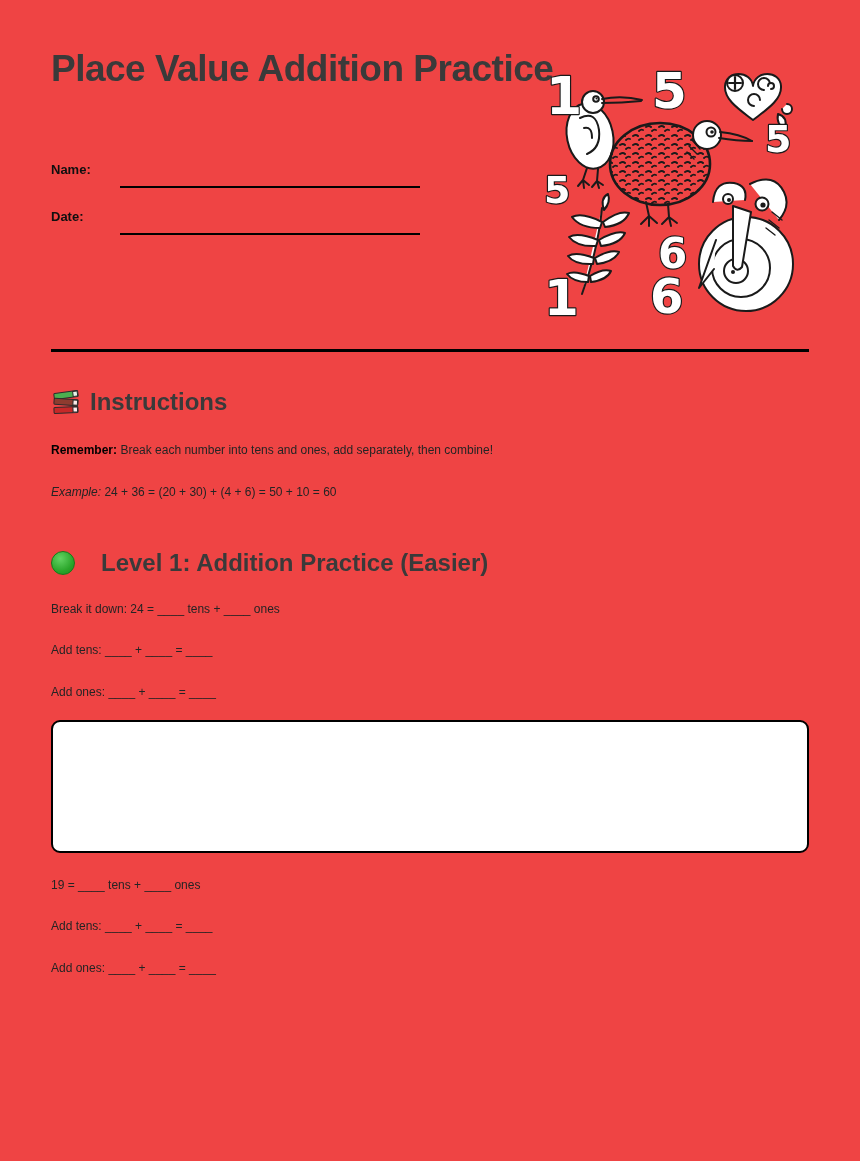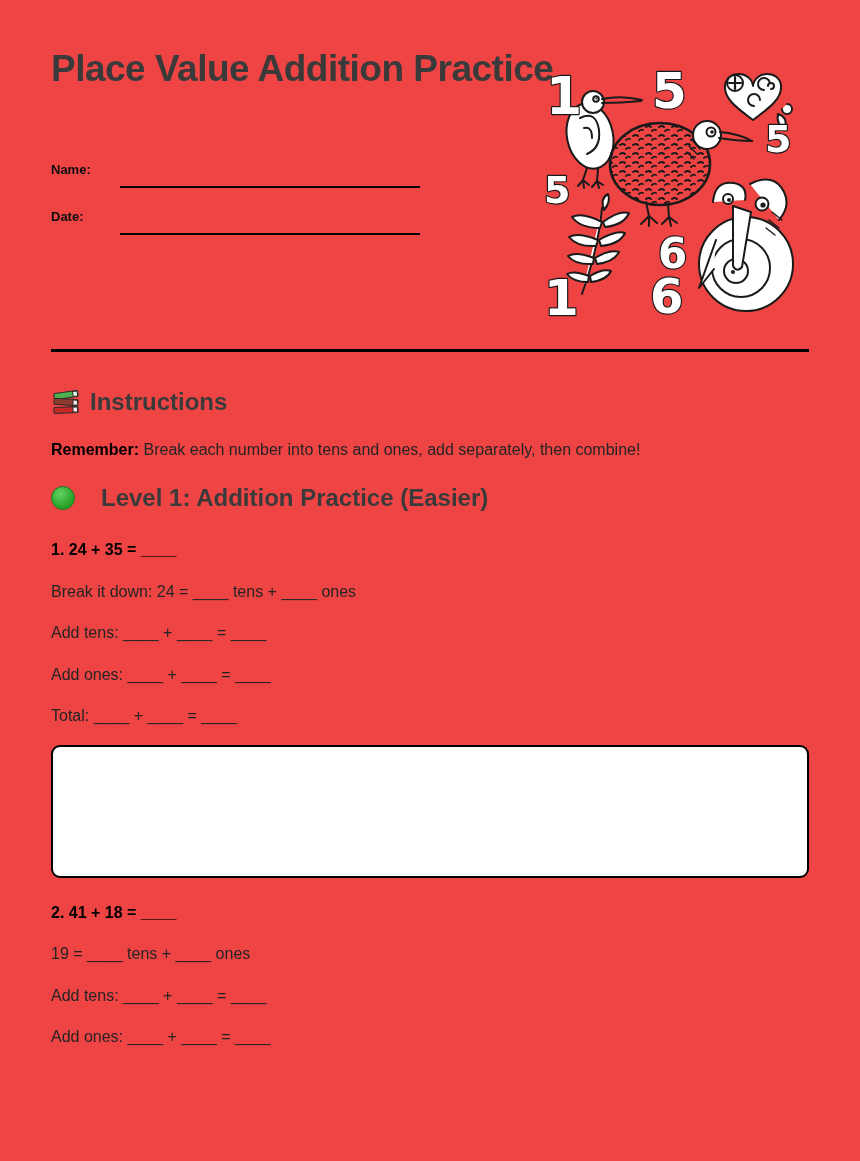--- a/index.html
+++ b/index.html
@@ -15,22 +15,22 @@
   .name-label{top:162px;}
   .date-label{top:209px;}
   .field-line{position:absolute;left:120px;width:300px;height:0;border-bottom:2.5px solid #000;}
   .name-line{top:186px;}
   .date-line{top:233px;}
   .illustration{position:absolute;left:540px;top:52px;width:268px;height:268px;}
   .divider{position:absolute;left:51px;top:349px;width:758px;height:3px;background:#000;}
   .main{position:absolute;left:51px;top:352px;width:758px;}
   h2{display:flex;align-items:center;gap:9px;font-size:24px;line-height:28px;font-weight:700;color:#3a3a3a;margin:0;}
   .h-instructions{margin-top:36px;}
-  .h-level1{margin-top:24px;gap:26px;}
-  p{font-size:16px;line-height:20px;margin:0;}
+  .h-level1{margin-top:47px;gap:26px;}
+  p{font-size:12px;line-height:20px;margin:0;}
   .remember{margin-top:24px;}
   .example{margin-top:22px;}
   .example em{font-style:italic;}
   strong{color:#000;font-weight:700;}
   .statement{margin-top:28px;font-weight:700;color:#000;}
   .statement.second{margin-top:25px;}
   .step{margin-top:21.5px;}
   .workbox{
     margin-top:18.5px;height:133px;width:758px;box-sizing:border-box;
     border:2.5px solid #000;border-radius:9px;background:#fff;
@@ -160,33 +160,31 @@
               <rect x="22" y="19.5" width="4.5" height="5" fill="#ffebee"></rect>
             </g>
           </g>
         </svg>
       </span>
       <span>Instructions</span>
     </h2>
 
     <p class="remember"><strong>Remember:</strong> <span>Break each number into tens and ones, add separately, then combine!</span></p>
 
+    <p class="example"><em>Example:</em> <span>24 + 36 = (20 + 30) + (4 + 6) = 50 + 10 = 60</span></p>
 
     <h2 class="h-level1">
       <span class="green-circle"></span>
       <span>Level 1: Addition Practice (Easier)</span>
     </h2>
 
-    <p class="statement">1. 24 + 35 = ____</p>
     <p class="step">Break it down: 24 = ____ tens + ____ ones</p>
     <p class="step">Add tens: ____ + ____ = ____</p>
     <p class="step">Add ones: ____ + ____ = ____</p>
-    <p class="step">Total: ____ + ____ = ____</p>
 
     <div class="workbox"></div>
 
-    <p class="statement second">2. 41 + 18 = ____</p>
     <p class="step">19 = ____ tens + ____ ones</p>
     <p class="step">Add tens: ____ + ____ = ____</p>
     <p class="step">Add ones: ____ + ____ = ____</p>
 
   </div>
 </div>
 
 </body></html>

